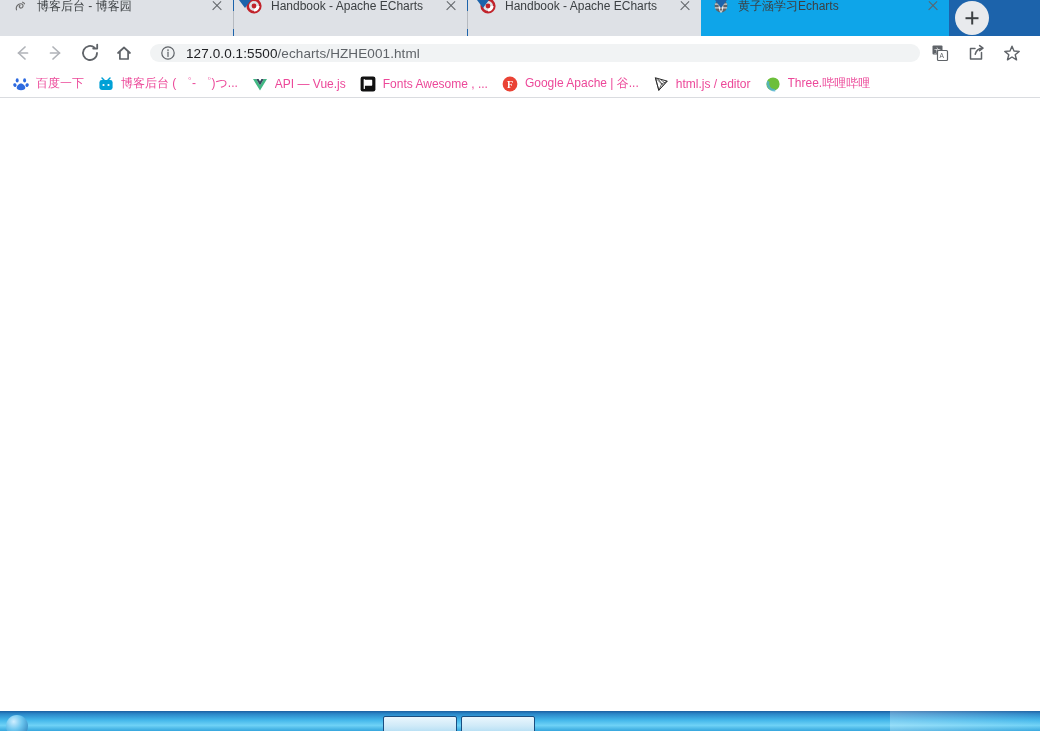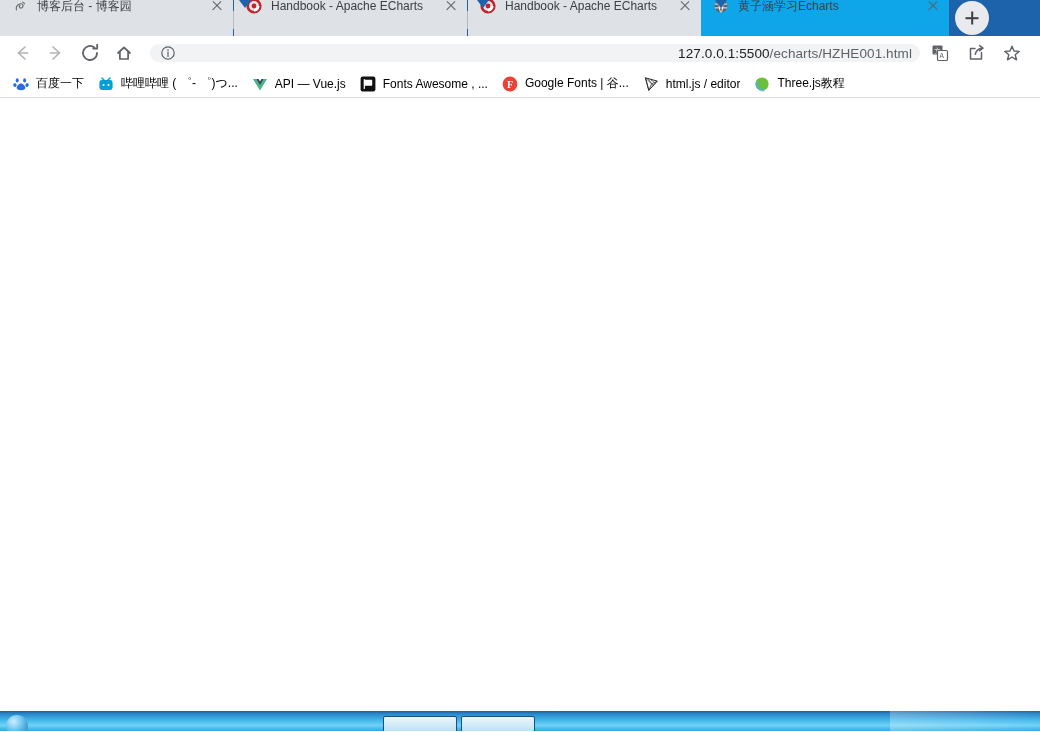--- a/index.html
+++ b/index.html
@@ -136,21 +136,20 @@
     flex: 1 1 auto;
     height: 18px;
     background: #f1f3f4;
     border-radius: 13px;
     display: flex;
     align-items: center;
     padding: 0 8px 0 10px;
     margin: 0 2px 0 6px;
     box-sizing: border-box;
     min-width: 0;
-    justify-content: space-between;
   }
   .info-icon {
     width: 16px; height: 16px;
     flex: 0 0 16px;
     margin-right: 10px;
   }
   .url-text {
     font-size: 13.5px;
     color: #5f6368;
     white-space: nowrap;
@@ -187,21 +186,21 @@
     max-width: 160px;
   }
   .bm-icon {
     width: 16px; height: 16px;
     flex: 0 0 16px;
     margin-right: 7px;
     position: relative;
   }
   .bm-label {
     font-size: 12px;
-    color: #000000;
+    color: #ec4899;
     white-space: nowrap;
     overflow: hidden;
     text-overflow: ellipsis;
   }
 
   
   .page {
     height: 613px;
     background: #ffffff;
   }
@@ -387,21 +386,21 @@
 
   <div class="bm">
     <span class="bm-icon">
       <svg width="16" height="16" viewBox="0 0 16 16">
         <path d="M4 2 L6.2 4.2 M12 2 L9.8 4.2" stroke="#00a1d6" stroke-width="1.5" stroke-linecap="round" fill="none"></path>
         <rect x="1.4" y="4" width="13.2" height="10" rx="2.4" fill="#00a1d6"></rect>
         <circle cx="5.5" cy="9" r="1.1" fill="#ffffff"></circle>
         <circle cx="10.5" cy="9" r="1.1" fill="#ffffff"></circle>
       </svg>
     </span>
-    <span class="bm-label">哔哩哔哩 ( ゜- ゜)つ...</span>
+    <span class="bm-label">博客后台 ( ゜- ゜)つ...</span>
   </div>
 
   <div class="bm">
     <span class="bm-icon">
       <svg width="16" height="16" viewBox="0 0 16 16">
         <path d="M1 3 H4.2 L8 9.6 L11.8 3 H15 L8 14.4 Z" fill="#41b883"></path>
         <path d="M4.2 3 H6.6 L8 5.4 L9.4 3 H11.8 L8 9.6 Z" fill="#35495e"></path>
       </svg>
     </span>
     <span class="bm-label">API — Vue.js</span>
@@ -417,21 +416,21 @@
     <span class="bm-label">Fonts Awesome , ...</span>
   </div>
 
   <div class="bm">
     <span class="bm-icon">
       <svg width="16" height="16" viewBox="0 0 16 16">
         <circle cx="8" cy="8" r="7.4" fill="#ea4335"></circle>
         <text x="8" y="11.6" text-anchor="middle" font-family="Liberation Serif, serif" font-size="10" font-weight="bold" fill="#ffffff">F</text>
       </svg>
     </span>
-    <span class="bm-label">Google Fonts | 谷...</span>
+    <span class="bm-label">Google Apache | 谷...</span>
   </div>
 
 
   <div class="bm">
     <span class="bm-icon">
       <svg width="16" height="16" viewBox="0 0 16 16">
         <path d="M2.4 1.8 L14.2 5.1 L5.8 14.3 Z" fill="none" stroke="#2b2b2b" stroke-width="1"></path>
         <path d="M2.4 1.8 L5.8 14.3 M2.4 1.8 L8.6 8 M14.2 5.1 L5.8 14.3 M8.6 8 L14.2 5.1 M8.6 8 L5.8 14.3 M5.3 3.1 L10 9.4 M7.6 3.7 L11.6 6.6" fill="none" stroke="#2b2b2b" stroke-width="0.7"></path>
       </svg>
     </span>
@@ -439,21 +438,21 @@
   </div>
 
   <div class="bm">
     <span class="bm-icon">
       <svg width="16" height="16" viewBox="0 0 16 16">
         <circle cx="8" cy="8" r="6.6" fill="#6cbf3a"></circle>
         <path d="M8 1.4 A6.6 6.6 0 0 1 8 14.6 A6.6 6.6 0 0 0 8 1.4 Z" fill="#3aa0d8"></path>
         <path d="M3.4 5.2 A6.6 6.6 0 0 0 10.2 14.2" fill="none" stroke="#4fb0e0" stroke-width="2.4" opacity="0.75"></path>
       </svg>
     </span>
-    <span class="bm-label">Three.js教程</span>
+    <span class="bm-label">Three.哔哩哔哩</span>
   </div>
 </div>
 
 <div class="page"></div>
 
 <div class="taskbar">
   <span class="start-orb"></span>
   <span class="tb-spacer"></span>
   <span class="task-btn"></span>
   <span class="task-btn"></span>

